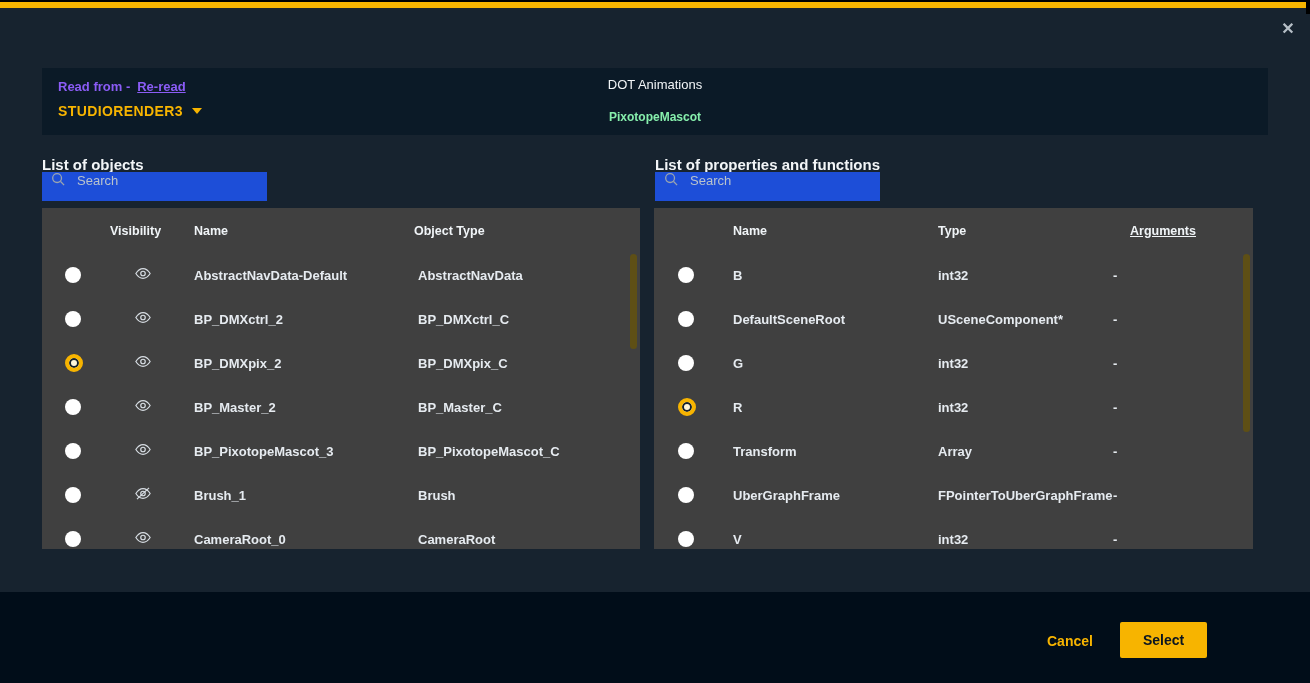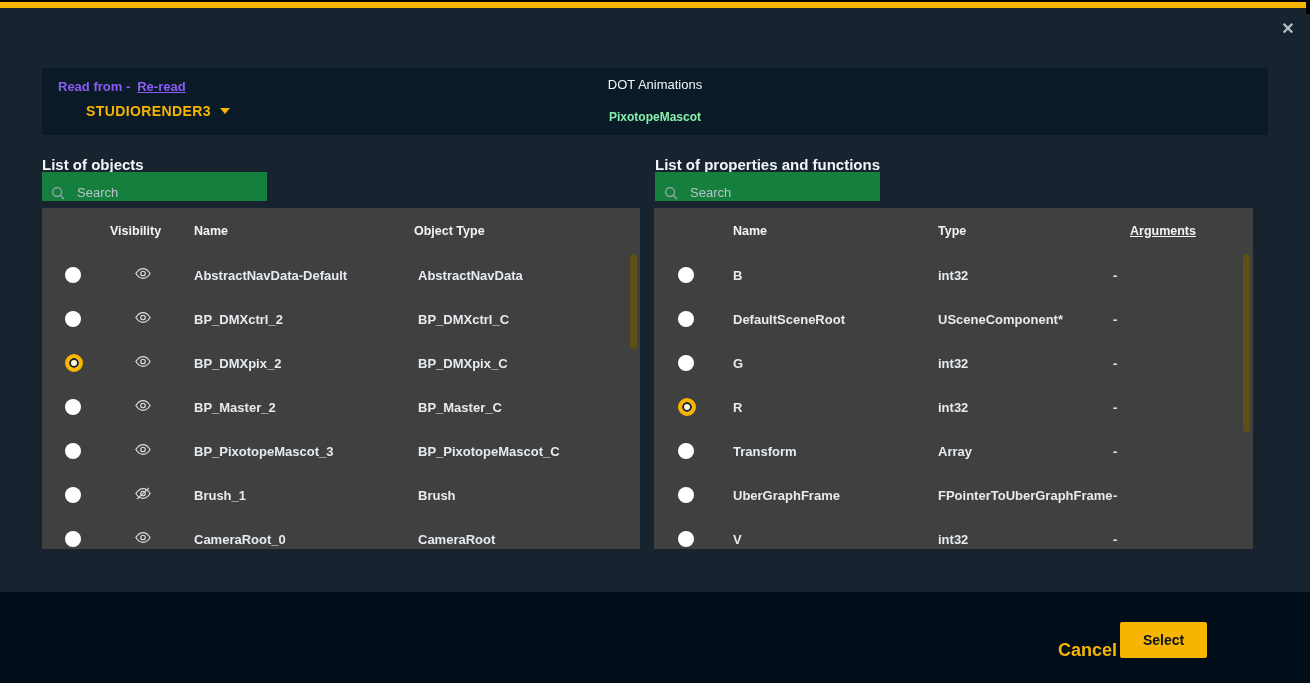--- a/index.html
+++ b/index.html
@@ -10,32 +10,32 @@
   .corner-black{position:absolute;top:2px;left:1306px;width:4px;height:12px;background:#000;}
   .close-btn{position:absolute;left:1276px;top:16px;width:24px;height:24px;display:flex;align-items:center;
              justify-content:center;font-size:16px;font-weight:700;color:#b6bfc7;cursor:pointer;}
 
   
   .header-bar{position:absolute;left:42px;top:68px;width:1226px;height:67px;background:#0b1a27;}
   .hdr-left{position:absolute;left:16px;top:11px;}
   .read-row{display:flex;gap:7px;align-items:baseline;font-size:13px;font-weight:700;color:#8b5cf6;}
   .reread{text-decoration:underline;cursor:pointer;}
   .source-row{margin-top:9px;display:flex;align-items:center;cursor:pointer;}
-  .source-label{font-size:14px;font-weight:700;letter-spacing:.4px;color:#f7b400;margin-left:28px;}
+  .source-label{font-size:14px;font-weight:700;letter-spacing:.4px;color:#f7b400;}
   .caret-down{display:inline-block;width:0;height:0;border-left:5px solid transparent;
               border-right:5px solid transparent;border-top:6px solid #f7b400;margin-left:9px;}
   .hdr-title{position:absolute;left:0;right:0;top:9px;text-align:center;font-size:13px;font-weight:400;color:#f2f5f7;}
   .hdr-subtitle{position:absolute;left:0;right:0;top:42px;text-align:center;font-size:12px;font-weight:700;color:#86efac;}
 
   
   .panel-heading{position:absolute;top:156px;font-size:15px;font-weight:700;color:#f2f5f7;}
   .heading-objects{left:42px;}
   .heading-props{left:655px;}
-  .search{position:absolute;top:172px;width:225px;height:29px;background:#15803d;display:flex;
-          align-items:flex-end;padding:0 9px;box-sizing:border-box;}
+  .search{position:absolute;top:172px;width:225px;height:29px;background:#1d4ed8;display:flex;
+          align-items:flex-start;padding:0 9px;box-sizing:border-box;}
   .search-objects{left:42px;}
   .search-props{left:655px;}
   .search svg{flex:0 0 auto;}
   .search input{flex:1;margin-left:9px;background:transparent;border:none;outline:none;
                 color:#dde3e9;font-size:13px;font-family:"Liberation Sans",sans-serif;}
   .search input::placeholder{color:#b9c3cc;opacity:1;}
 
   
   .table{position:absolute;top:208px;height:341px;background:#404040;overflow:hidden;}
   .table-objects{left:42px;width:598px;}
@@ -59,23 +59,23 @@
   .table-props .p-name{left:79px;}
   .table-props .p-type{left:284px;}
   .table-props .p-args{left:459px;}
 
   .scroll-thumb{position:absolute;right:3px;width:7px;border-radius:4px;background:#5e4f15;cursor:pointer;}
   .thumb-objects{top:46px;height:95px;}
   .thumb-props{top:46px;height:178px;}
 
   
   .footer{position:absolute;left:0;top:592px;width:100%;height:91px;background:#010d19;}
-  .cancel-btn{position:absolute;left:1041px;top:40px;height:36px;display:flex;align-items:center;
-              color:#f7b400;font-weight:700;font-size:18px;cursor:pointer;background:none;border:none;
-              font-family:"Liberation Sans",sans-serif;margin-left:11px;}
+  .cancel-btn{position:absolute;left:1041px;top:31px;height:36px;display:flex;align-items:center;
+              color:#f7b400;font-weight:700;font-size:14px;cursor:pointer;background:none;border:none;
+              font-family:"Liberation Sans",sans-serif;}
   .select-btn{position:absolute;left:1120px;top:30px;width:87px;height:36px;background:#f7b400;
               color:#0a1521;font-weight:700;font-size:14px;border:none;border-radius:2px;cursor:pointer;
               display:flex;align-items:center;justify-content:center;font-family:"Liberation Sans",sans-serif;}
 </style>
 </head>
 <body>
 
 <div class="window">
   <div class="top-edge"></div>
   <div class="topbar"></div>

